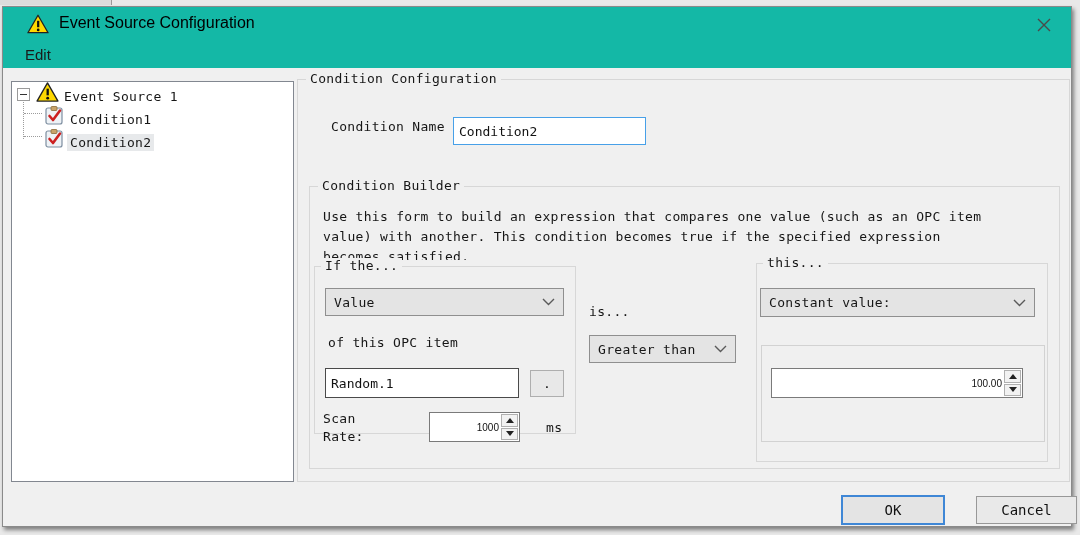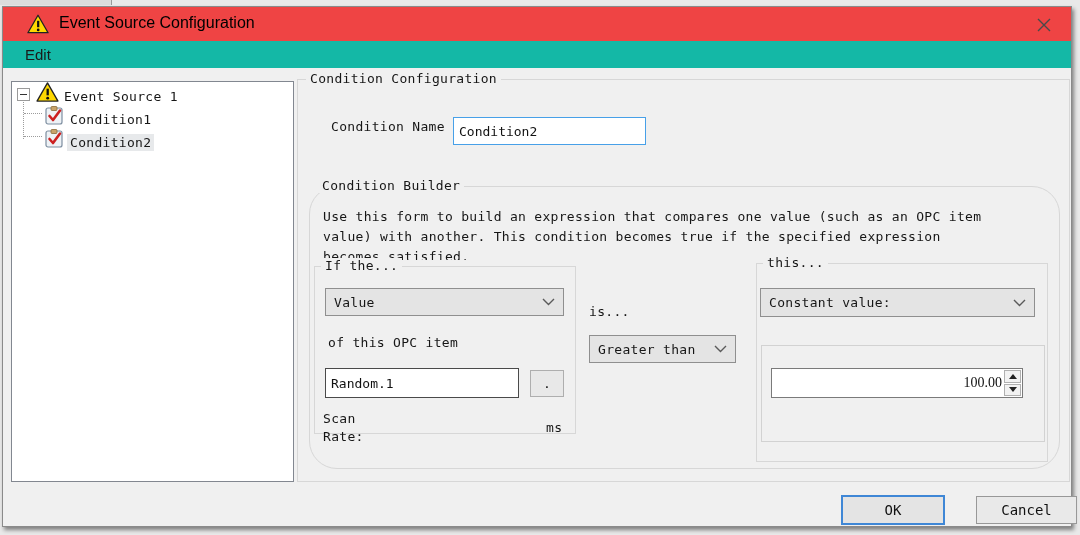--- a/index.html
+++ b/index.html
@@ -10,21 +10,21 @@
           font-size:13px; color:#161616; letter-spacing:0.3px; white-space:nowrap; }
 
   
   .bg-edge { position:absolute; left:0; top:0; width:112px; height:5px;
              background:#dcdcdc; border-right:1px solid #9a9a9a; }
 
   .dialog { position:absolute; left:2px; top:6px; width:1070px; height:521px;
             background:#f0f0f0; border:1px solid #8a8a8a;
             box-shadow:2px 3px 4px rgba(0,0,0,0.45); }
 
-  .titlebar { position:absolute; left:0; top:0; right:0; height:34px; background:#ef4444; }
+  .titlebar { position:absolute; left:0; top:0; right:0; height:34px; background:#14b8a6; }
   .title-icon { position:absolute; left:24px; top:7px; width:22px; height:20px; }
   .title-text { position:absolute; left:56px; top:7px; font-size:16px; color:#000; }
   .close-btn { position:absolute; right:12px; top:6px; width:30px; height:24px;
                display:flex; align-items:center; justify-content:center; cursor:default; }
 
   .menubar { position:absolute; left:0; top:34px; right:0; height:27px; background:#14b8a6; }
   .menu-item { position:absolute; left:18px; top:4px; font-size:15px; color:#1a1a1a; padding:1px 4px; }
 
   .content { position:absolute; left:0; top:61px; right:0; bottom:0; background:#f0f0f0; }
 
@@ -53,21 +53,21 @@
   .dropdown .chev { position:absolute; right:8px; top:50%; margin-top:-4px; }
 
   .textbox { position:absolute; background:#fff; border:1px solid #4a4a4a;
              font-family:"DejaVu Sans Mono","Liberation Mono",monospace; font-size:13px;
              color:#111; padding:0 5px; outline:none; }
   .textbox.blue { border:1px solid #47a0e8; }
 
   .spinbox { position:absolute; background:#fff; border:1px solid #7a7a7a; }
   .spinbox input { position:absolute; left:0; top:0; bottom:0; right:20px; width:calc(100% - 20px);
                    border:none; outline:none; background:transparent; text-align:right;
-                   font-family:Liberation Serif, serif; font-size:14px; color:#111; }
+                   font-family:Liberation Sans, sans-serif; font-size:10px; color:#111; }
   .spin-col { position:absolute; right:1px; top:1px; bottom:1px; width:17px;
               display:flex; flex-direction:column; gap:1px; }
   .spin-btn { flex:1; background:#f2f2f2; border:1px solid #b0b0b0;
               display:flex; align-items:center; justify-content:center; }
   .tri-up { width:0; height:0; border-left:4px solid transparent; border-right:4px solid transparent;
             border-bottom:5px solid #222; }
   .tri-dn { width:0; height:0; border-left:4px solid transparent; border-right:4px solid transparent;
             border-top:5px solid #222; }
 
   .small-btn { position:absolute; background:#e8e8e8; border:1px solid #aeaeae;
@@ -143,21 +143,21 @@
   </svg>
   <div class="tree-label mono selected" style="left:64px; top:127px;">Condition2</div>
 
   <div class="groupbox" style="left:294px; top:72px; width:773px; height:403px;">
     <div class="legend mono" style="left:8px;">Condition Configuration</div>
   </div>
 
   <div class="label mono" style="left:328px; top:112px;">Condition Name</div>
   <input class="textbox blue" style="left: 450px; top: 110px; width: 193px; height: 28px;" value="Condition2">
 
-  <div class="groupbox" style="left:306px; top:179px; width:751px; height:283px;border-radius:28px;">
+  <div class="groupbox" style="left:306px; top:179px; width:751px; height:283px;">
     <div class="legend mono" style="left:8px;">Condition Builder</div>
   </div>
 
   <div class="desc mono">
     <div>Use this form to build an expression that compares one value (such as an OPC item</div>
     <div>value) with another.  This condition becomes true if the specified expression</div>
     <div>becomes satisfied.</div>
   </div>
 
   <div class="groupbox" style="left:311px; top:259px; width:262px; height:168px;">
@@ -175,20 +175,31 @@
 
   <input class="textbox" style="left: 322px; top: 361px; width: 194px; height: 30px;" value="Random.1">
 
   <div class="small-btn mono" style="left:527px; top:363px; width:34px; height:27px;">.</div>
 
   <div class="label mono" style="left:320px; top:403px; line-height:18px;">
     <div>Scan</div>
     <div>Rate:</div>
   </div>
 
+  <div class="spinbox" style="left:426px; top:405px; width:91px; height:30px;">
+    <input value="1000" style="">
+    <div class="spin-col">
+      <div class="spin-btn">
+          <div class="tri-up"></div>
+        </div>
+      <div class="spin-btn">
+          <div class="tri-dn"></div>
+        </div>
+    </div>
+  </div>
 
   <div class="label mono" style="left:543px; top:413px;">ms</div>
 
   <div class="label mono" style="left:586px; top:297px;">is...</div>
 
   <div class="dropdown mono" style="left:586px; top:328px; width:147px; height:28px;">
     <span>Greater than</span>
     <svg class="chev" width="13" height="8" viewBox="0 0 13 8">
       <path d="M1 1 L6.5 6.5 L12 1" stroke="#5a5a5a" stroke-width="1.4" fill="none"></path>
     </svg>

